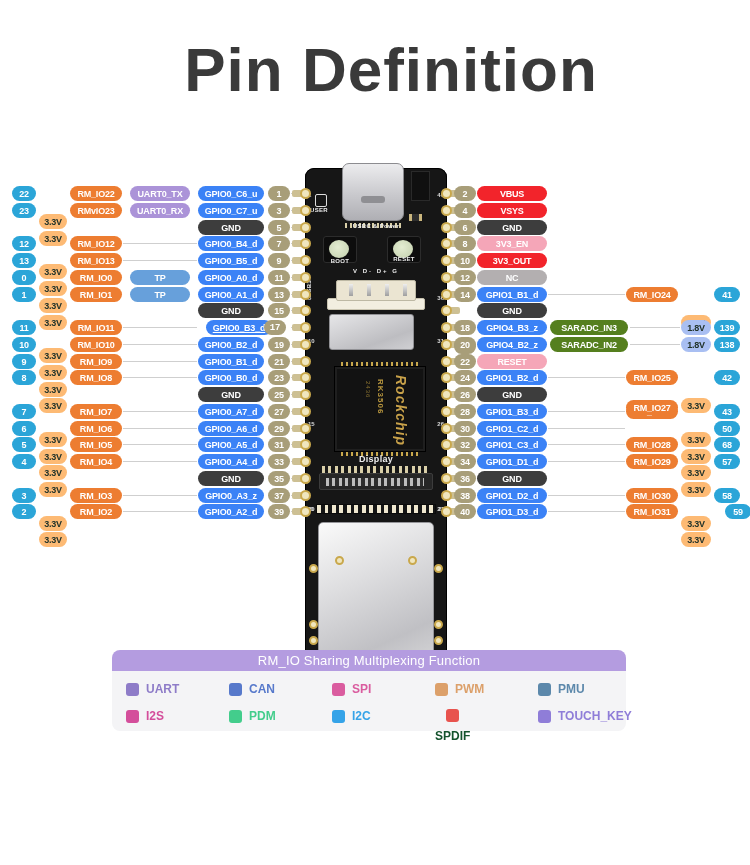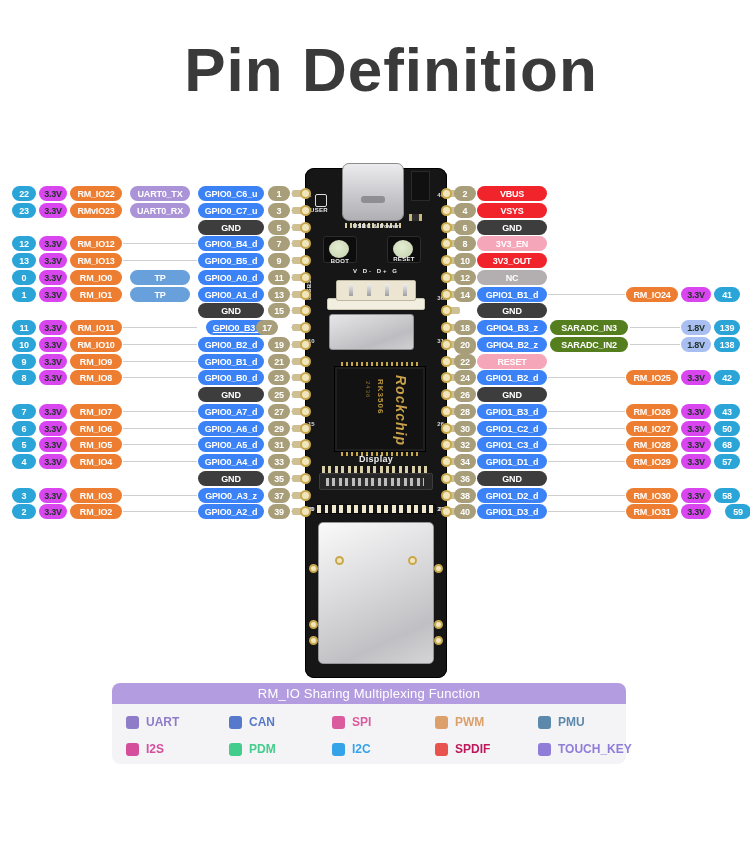--- a/index.html
+++ b/index.html
@@ -5,21 +5,21 @@
   html,body{margin:0;padding:0;background:#fff;}
   #stage{position:relative;width:750px;height:865px;background:#fff;overflow:hidden;
          font-family:"Liberation Sans",sans-serif;}
   
   .title{position:absolute;top:34px;left:0;right:0;text-align:center;transform:translateX(16px);
          font-size:62px;font-weight:600;color:#3a3a3a;letter-spacing:1px;}
   
   .pill{position:absolute;height:15px;border-radius:8px;display:flex;align-items:center;justify-content:center;
         color:#fff;font-size:9px;font-weight:bold;letter-spacing:-0.2px;box-sizing:border-box;z-index:5;white-space:nowrap;}
   .c-blue{background:#2BA5D8;}
-  .c-lgreen{background:#d946ef;}
+  .c-lgreen{background:#fdba74;margin-top:28px;}
   .c-orange{background:#ED7D31;}
   .c-purple{background:#AB93D8;}
   .c-tp{background:#67A0DB;}
   .c-green{background:#3b82f6;}
   .c-gnd{background:#3D3D3D;}
   .c-tan{background:#A89E79;}
   .c-red{background:#F2242B;}
   .c-pink{background:#F5A6B8;}
   .c-gray{background:#B3AFB0;}
   .c-dgreen{background:#557F1E;}
@@ -64,21 +64,21 @@
   .padrow{position:absolute;left:11px;top:336px;width:120px;height:10px;border:1px solid #0a0a0a;
         background:repeating-linear-gradient(90deg,#EFE7CE 0 4px,#151515 4px 7.5px);box-sizing:border-box;}
   .shield{position:absolute;left:13px;top:354px;width:116px;height:142px;border-radius:5px;
         background:linear-gradient(155deg,#FAFAFA 0%,#DDDDDF 40%,#C0C0C4 78%,#D5D5D7 100%);border:1px solid #96969a;box-sizing:border-box;}
   .gdot{position:absolute;width:9px;height:9px;border-radius:50%;background:#F0E6BE;border:2px solid #C9A84C;box-sizing:border-box;}
   .ic2{position:absolute;left:106px;top:3px;width:19px;height:30px;background:#101010;border:1px solid #2a2a2a;box-sizing:border-box;}
   .res{position:absolute;left:104px;top:46px;width:13px;height:7px;background:#2e2e2e;border-left:3px solid #cbb77e;border-right:3px solid #cbb77e;box-sizing:border-box;}
   .user-ic{position:absolute;left:10px;top:26px;width:10px;height:11px;border:1px solid #ddd;border-radius:2px;}
   .silk{position:absolute;color:#D8D8D8;font-size:6px;font-weight:bold;z-index:4;}
   
-  .legend{position:absolute;left:112px;top:683px;width:514px;z-index:5;text-align:right;}
+  .legend{position:absolute;left:112px;top:650px;width:514px;z-index:5;text-align:right;}
   .legend-head{height:21px;border-radius:8px 8px 0 0;background:#B49CE0;color:#fff;font-size:13px;
         display:flex;align-items:center;justify-content:center;letter-spacing:.2px;}
   .legend-body{position:relative;height:60px;background:#F4F4F6;border-radius:0 0 8px 8px;}
   .legend-item{position:absolute;display:flex;align-items:center;gap:7px;font-size:12px;font-weight:bold;}
   .legend-sq{width:13px;height:13px;border-radius:3px;}
 </style>
 </head>
 <body>
 
 <div id="stage">
@@ -326,21 +326,21 @@
       <div class="pill c-orange" style="left: 70px; top: 287px; width: 52px;">RM_IO1</div>
       <div class="pill c-tp" style="left: 130px; top: 287px; width: 60px;">TP</div>
       <div class="pill c-green" style="left: 198px; top: 287px; width: 66px;">GPIO0_A1_d</div>
       <div class="pill c-tan" style="left: 268px; top: 287px; width: 22px;">13</div>
       <div class="pill c-gnd" style="left: 198px; top: 303px; width: 66px;">GND</div>
       <div class="pill c-tan" style="left: 268px; top: 303px; width: 22px;">15</div>
       <div class="pill c-blue" style="left: 12px; top: 320px; width: 24px;">11</div>
       <div class="pill c-lgreen t-dark" style="left: 39px; top: 320px; width: 28px;">3.3V</div>
       <div class="pill c-orange" style="left: 70px; top: 320px; width: 52px;">RM_IO11</div>
       <div class="pill c-green" style="left: 206px; top: 320px; width: 66px; text-decoration: underline;">GPIO0_B3_d</div>
-      <div class="pill c-tan" style="left: 256px; top: 320px; width: 22px;">17</div>
+      <div class="pill c-tan" style="left: 264px; top: 320px; width: 22px; font-family: Liberation Mono, monospace;">17</div>
       <div class="pill c-blue" style="left: 12px; top: 337px; width: 24px;">10</div>
       <div class="pill c-lgreen t-dark" style="left: 39px; top: 337px; width: 28px;">3.3V</div>
       <div class="pill c-orange" style="left: 70px; top: 337px; width: 52px;">RM_IO10</div>
       <div class="pill c-green" style="left: 198px; top: 337px; width: 66px;">GPIO0_B2_d</div>
       <div class="pill c-tan" style="left: 268px; top: 337px; width: 22px;">19</div>
       <div class="pill c-blue" style="left: 12px; top: 354px; width: 24px;">9</div>
       <div class="pill c-lgreen t-dark" style="left: 39px; top: 354px; width: 28px;">3.3V</div>
       <div class="pill c-orange" style="left: 70px; top: 354px; width: 52px;">RM_IO9</div>
       <div class="pill c-green" style="left: 198px; top: 354px; width: 66px;">GPIO0_B1_d</div>
       <div class="pill c-tan" style="left: 268px; top: 354px; width: 22px;">21</div>
@@ -423,21 +423,21 @@
       <div class="pill c-blue" style="left: 714px; top: 370px; width: 26px;">42</div>
       <div class="pill c-tan" style="left: 454px; top: 387px; width: 22px;">26</div>
       <div class="pill c-gnd" style="left: 477px; top: 387px; width: 70px;">GND</div>
       <div class="pill c-tan" style="left: 454px; top: 404px; width: 22px;">28</div>
       <div class="pill c-green" style="left: 477px; top: 404px; width: 70px;">GPIO1_B3_d</div>
       <div class="pill c-orange" style="left: 626px; top: 404px; width: 52px;">RM_IO26</div>
       <div class="pill c-lgreen t-dark" style="left: 681px; top: 404px; width: 30px;">3.3V</div>
       <div class="pill c-blue" style="left: 714px; top: 404px; width: 26px;">43</div>
       <div class="pill c-tan" style="left: 454px; top: 421px; width: 22px;">30</div>
       <div class="pill c-green" style="left: 477px; top: 421px; width: 70px;">GPIO1_C2_d</div>
-      <div class="pill c-orange" style="left: 626px; top: 421px; width: 52px;">RM_IO27</div>
+      <div class="pill c-orange" style="left: 626px; top: 400px; width: 52px;">RM_IO27</div>
       <div class="pill c-lgreen t-dark" style="left: 681px; top: 421px; width: 30px;">3.3V</div>
       <div class="pill c-blue" style="left: 714px; top: 421px; width: 26px;">50</div>
       <div class="pill c-tan" style="left: 454px; top: 437px; width: 22px;">32</div>
       <div class="pill c-green" style="left: 477px; top: 437px; width: 70px;">GPIO1_C3_d</div>
       <div class="pill c-orange" style="left: 626px; top: 437px; width: 52px;">RM_IO28</div>
       <div class="pill c-lgreen t-dark" style="left: 681px; top: 437px; width: 30px;">3.3V</div>
       <div class="pill c-blue" style="left: 714px; top: 437px; width: 26px;">68</div>
       <div class="pill c-tan" style="left: 454px; top: 454px; width: 22px;">34</div>
       <div class="pill c-green" style="left: 477px; top: 454px; width: 70px;">GPIO1_D1_d</div>
       <div class="pill c-orange" style="left: 626px; top: 454px; width: 52px;">RM_IO29</div>
@@ -485,21 +485,21 @@
           <span>I2S</span>
         </div>
         <div class="legend-item" style="left: 117px; top: 38px; color: rgb(67, 205, 140);">
           <div class="legend-sq" style="background: rgb(67, 205, 140); position: static;"></div>
           <span>PDM</span>
         </div>
         <div class="legend-item" style="left: 220px; top: 38px; color: rgb(53, 163, 232);">
           <div class="legend-sq" style="background: rgb(53, 163, 232); position: static;"></div>
           <span>I2C</span>
         </div>
-        <div class="legend-item" style="left: 323px; top: 38px; color: #be185d;">
+        <div class="legend-item" style="left: 323px; top: 38px; color: #14532d; flex-direction: column;">
           <div class="legend-sq" style="background: rgb(232, 83, 78); position: static;"></div>
           <span>SPDIF</span>
         </div>
         <div class="legend-item" style="left: 426px; top: 38px; color: rgb(143, 125, 216);">
           <div class="legend-sq" style="background: rgb(143, 125, 216); position: static;"></div>
           <span>TOUCH_KEY</span>
         </div>
       </div>
   </div>
 </div>

